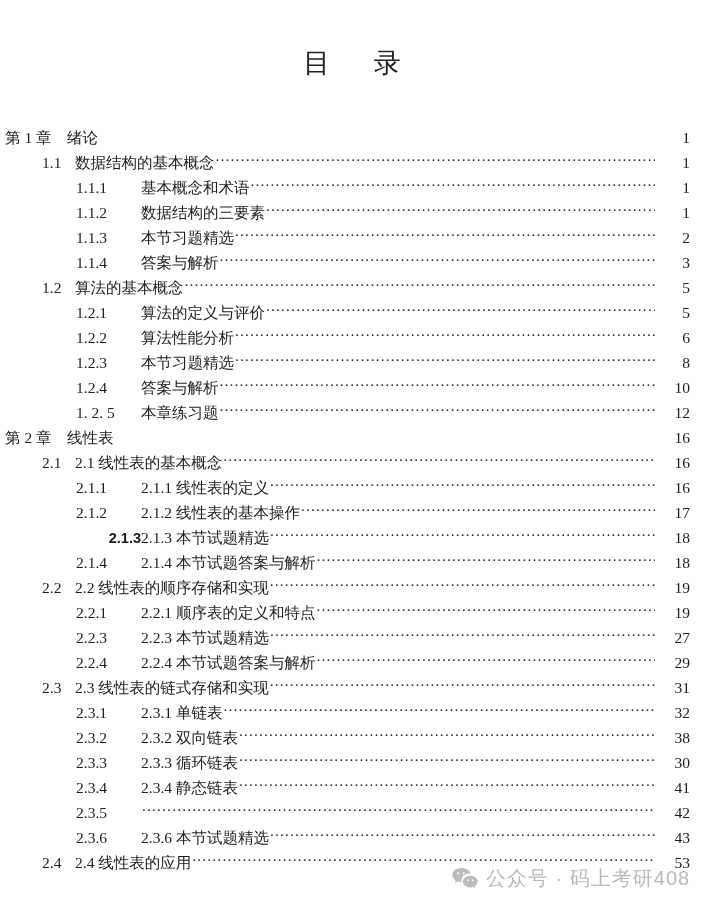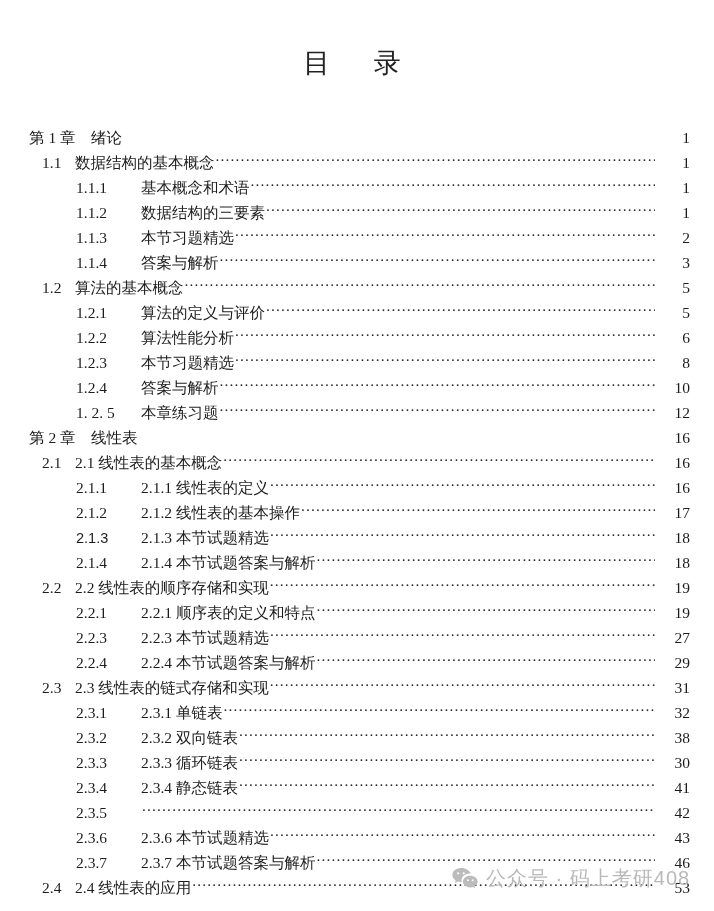--- a/index.html
+++ b/index.html
@@ -96,31 +96,31 @@
   .pageno {
     flex: 0 0 auto;
     width: 34px;
     text-align: right;
     padding-right: 24px;
     font-size: 15.5px;
     color: #1c1c1c;
   }
 
   
-  .lvl-chapter { padding-left: 29px; }
+  .lvl-chapter { padding-left: 5px; }
   .lvl-chapter .num   { width: 62px; }
   .lvl-chapter .title-txt { padding-left: 0; }
 
   .lvl-2 { padding-left: 42px; }
   .lvl-2 .num { width: 33px; }
 
   .lvl-3 { padding-left: 76px; }
   .lvl-3 .num { width: 65px; }
 
-  .bold-num { font-family: "Liberation Sans", sans-serif; font-weight: normal; font-size: 14.5px; }
+  .bold-num { font-family: "Liberation Sans", sans-serif; font-weight: bold; font-size: 14.5px; text-align: right; }
 
   
   .watermark {
     position: absolute;
     left: 452px;
     top: 866px;
     display: flex;
     align-items: center;
     color: #b9b9b9;
     font-size: 20px;
@@ -311,26 +311,20 @@
         <span class="num">2.3.5</span>
         <span class="leader"></span>
         <span class="pageno">42</span>
       </div>
       <div class="toc-entry lvl-3">
         <span class="num">2.3.6</span>
         <span class="title-txt">2.3.6 本节试题精选</span>
         <span class="leader"></span>
         <span class="pageno">43</span>
       </div>
-      <div class="toc-entry lvl-3">
-        <span class="num">2.3.7</span>
-        <span class="title-txt">2.3.7 本节试题答案与解析</span>
-        <span class="leader"></span>
-        <span class="pageno">46</span>
-      </div>
       <div class="toc-entry lvl-2">
         <span class="num">2.4</span>
         <span class="title-txt">2.4 线性表的应用</span>
         <span class="leader"></span>
         <span class="pageno">53</span>
       </div>
     </div>
 
   <div class="watermark">
     <svg class="wechat-icon" viewBox="0 0 32 26" aria-hidden="true">

